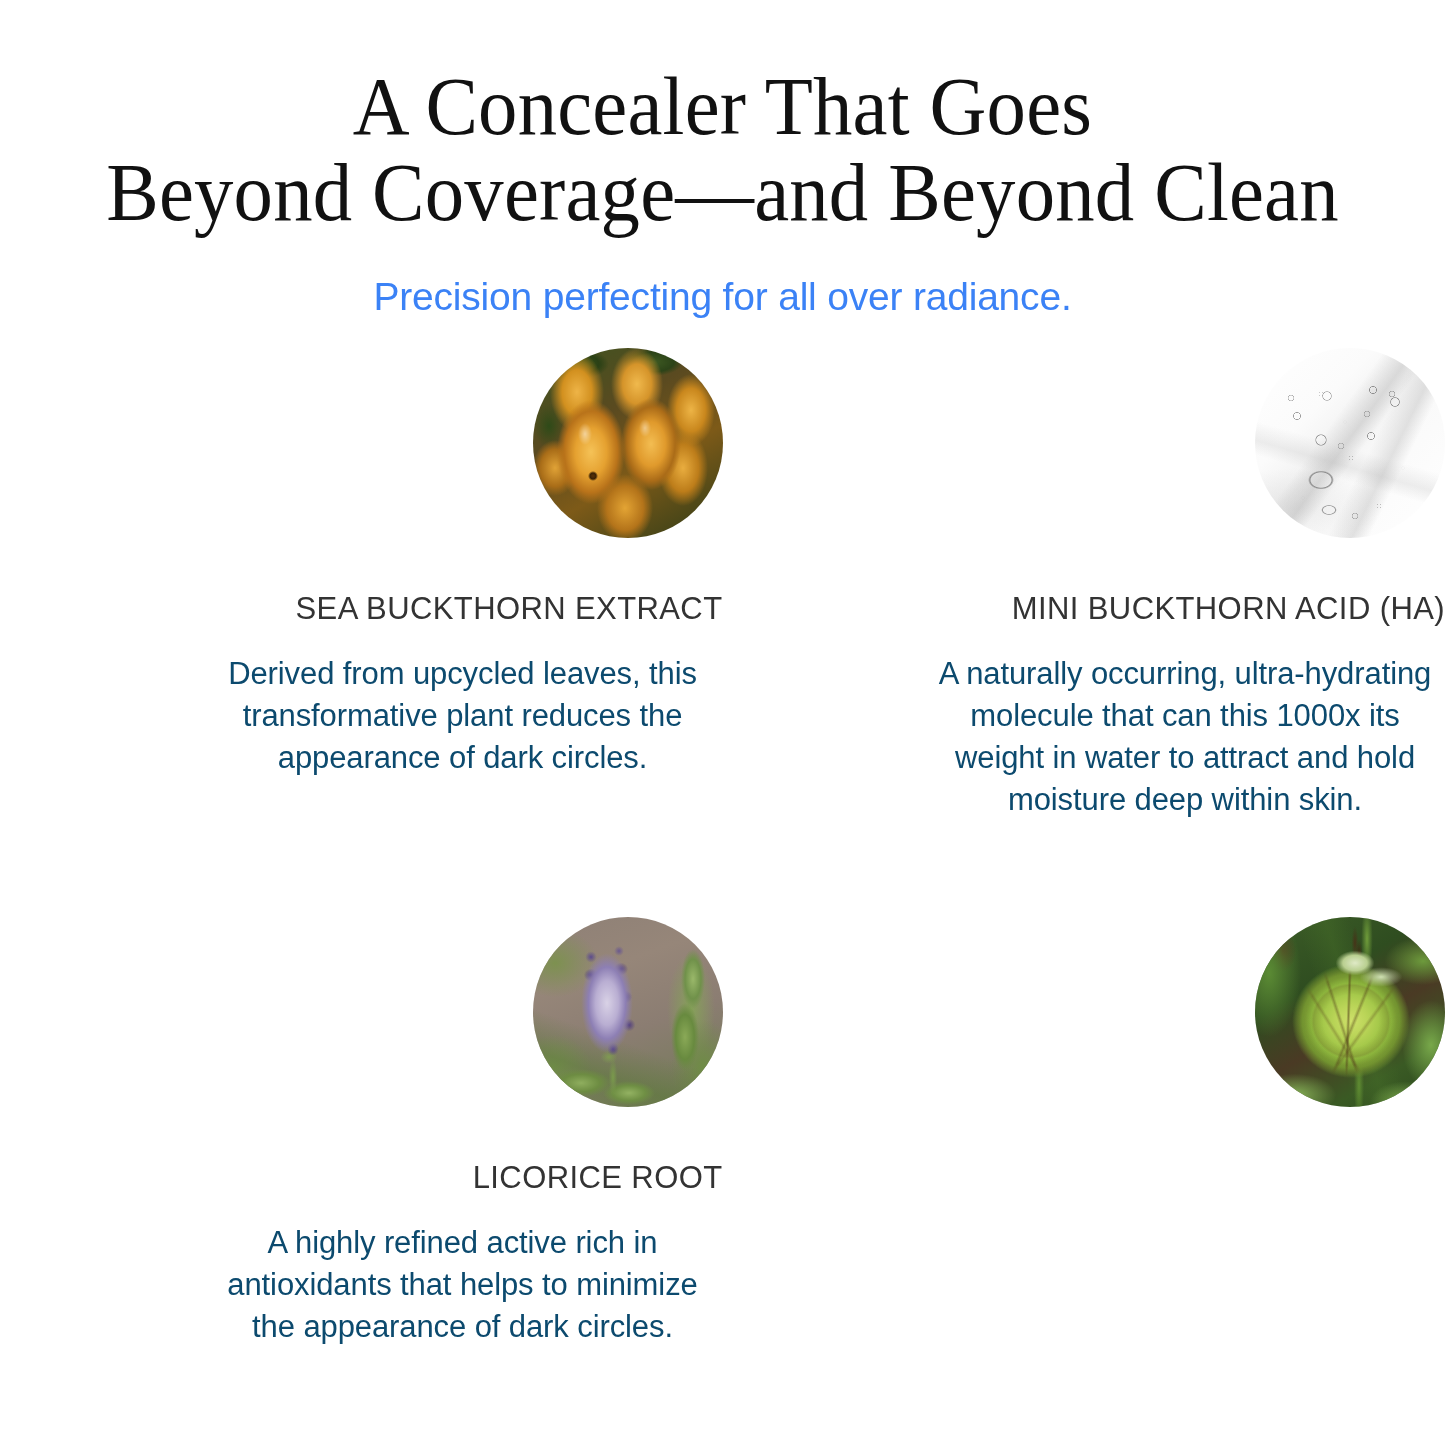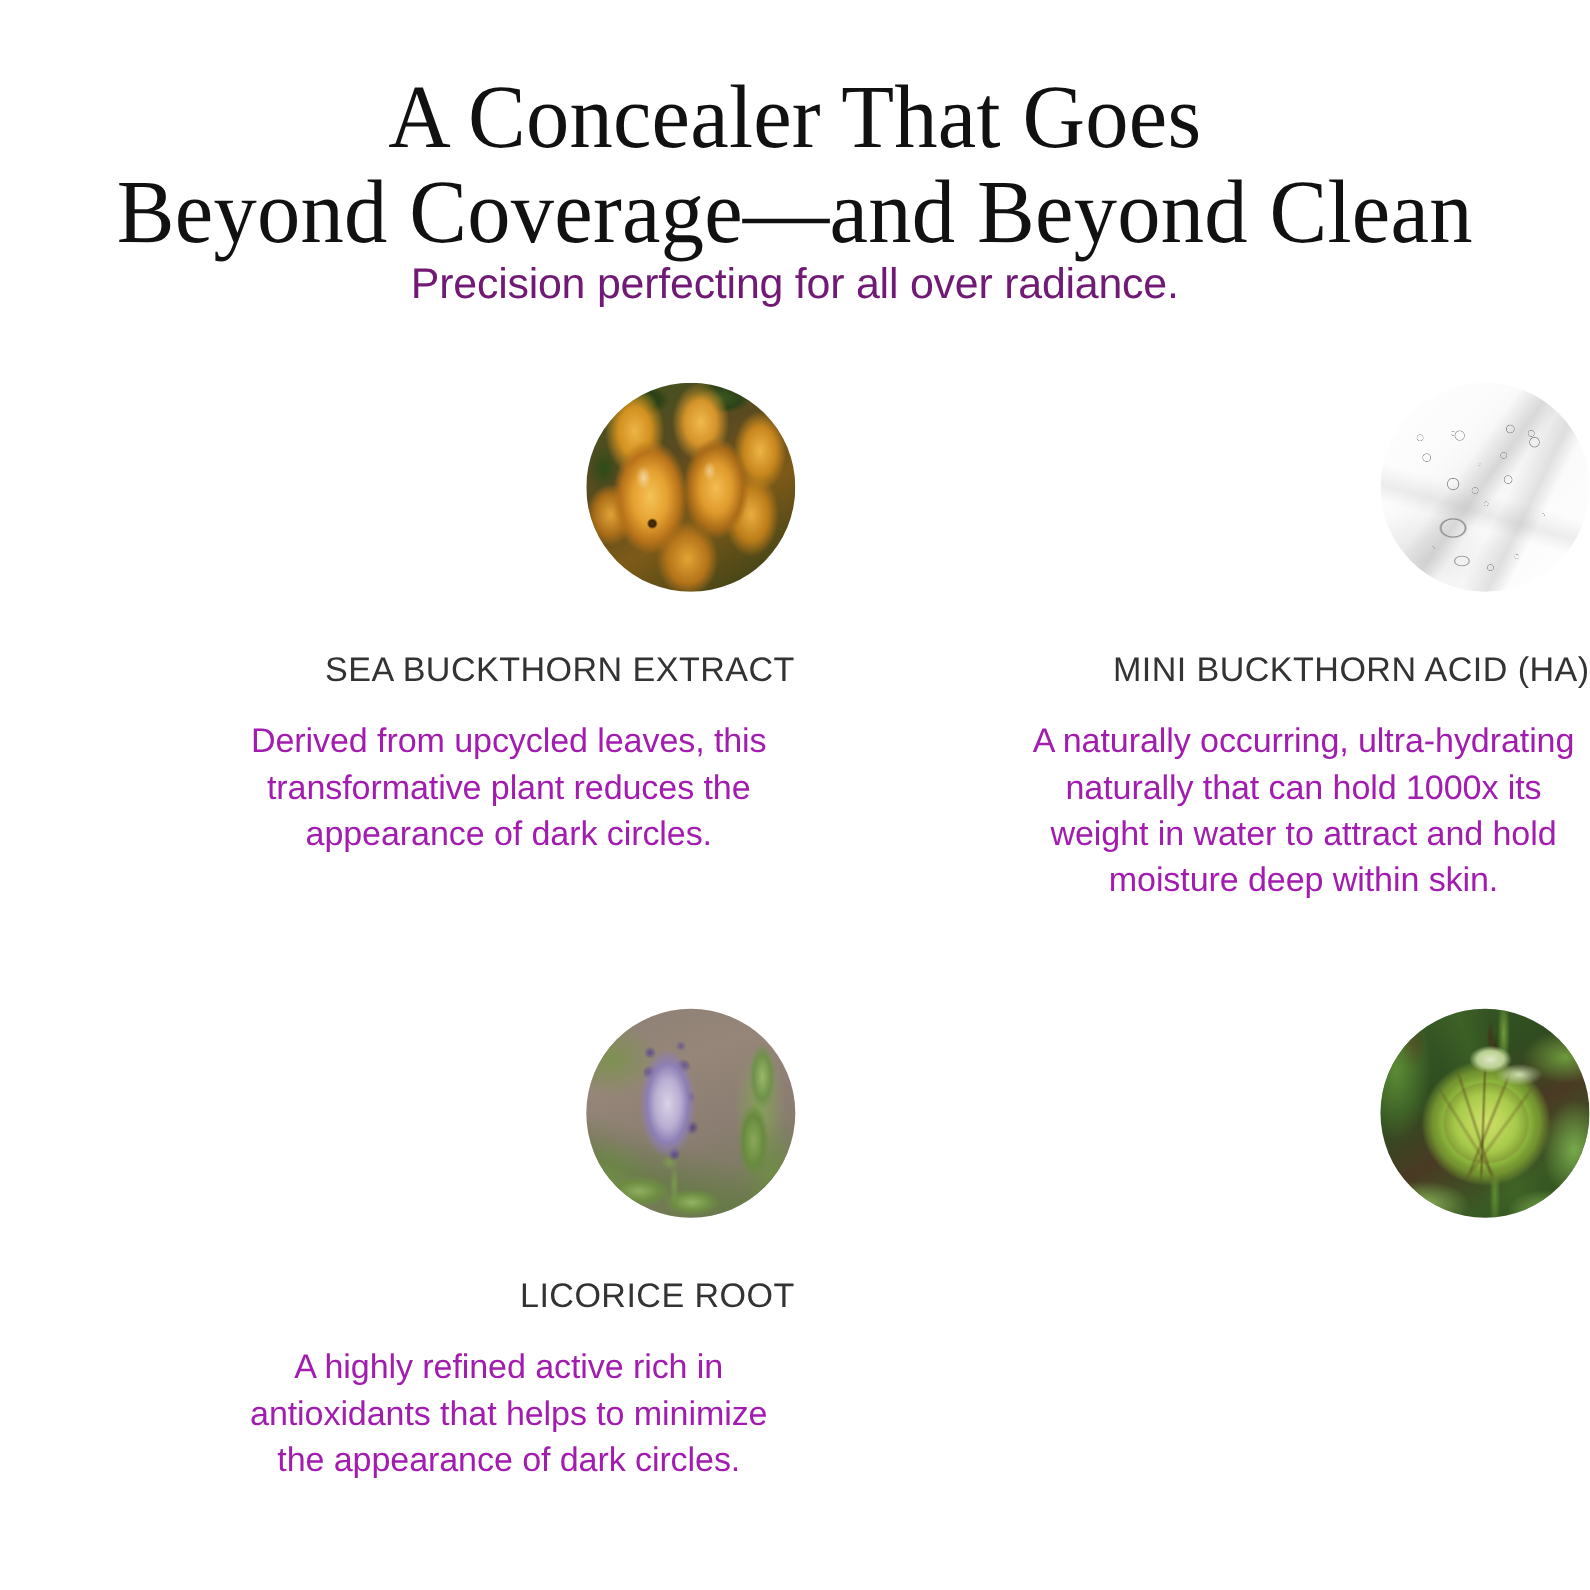--- a/index.html
+++ b/index.html
@@ -22,25 +22,26 @@
     font-weight:400;
     font-size:82px;
     line-height:86px;
     color:#111111;
     letter-spacing:0.2px;
     transform:scaleX(0.96);
     white-space:pre-line;
   }
 
   .subtitle {
+    margin-top:38px;
     font-family:"Liberation Sans", sans-serif;
     font-size:39px;
     font-weight:400;
     line-height:46px;
-    color:#701a75;
+    color:#3b82f6;
     letter-spacing:-0.2px;
   }
 
   
   .grid {
     position:absolute;
     top:348px; left:0;
     width:1445px;
     display:grid;
     grid-template-columns:1fr 1fr;
@@ -207,21 +208,21 @@
     letter-spacing:0.4px;
     color:#333333;
     text-align:center;
     line-height:36px;
   }
   .card-body {
     margin-top:26px;
     font-size:31px;
     font-weight:400;
     line-height:42px;
-    color:#a21caf;
+    color:#0c4a6e;
     text-align:center;
     max-width:520px;
     letter-spacing:-0.1px;
   }
 </style>
 </head>
 <body>
 
 <div class="page">
 
@@ -242,21 +243,21 @@
     </div>
 
     <div class="card">
       <div class="thumb-wrap">
         <div class="thumb img-gel">
           <div class="layer folds"></div>
           <div class="layer bubbles"></div>
         </div>
       </div>
       <div class="card-title">MINI BUCKTHORN ACID (HA)</div>
-      <div class="card-body">A naturally occurring, ultra-hydrating naturally that can hold 1000x its weight in water to attract and hold moisture deep within skin.</div>
+      <div class="card-body">A naturally occurring, ultra-hydrating molecule that can this 1000x its weight in water to attract and hold moisture deep within skin.</div>
     </div>
 
     <div class="card">
       <div class="thumb-wrap">
         <div class="thumb img-licorice">
           <div class="layer bg-bokeh"></div>
           <div class="layer leaves"></div>
           <div class="layer spike"></div>
         </div>
       </div>

